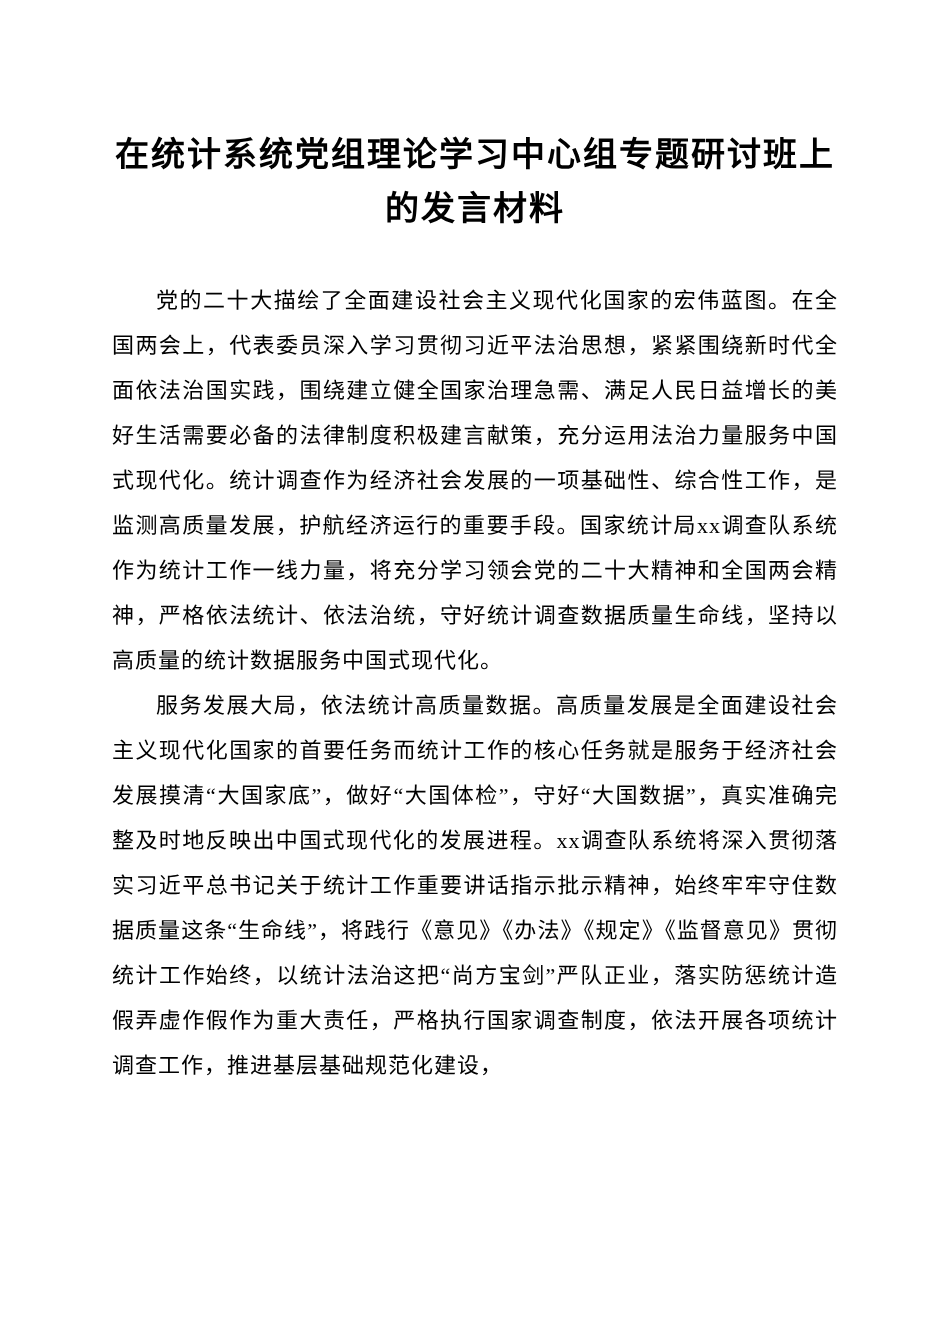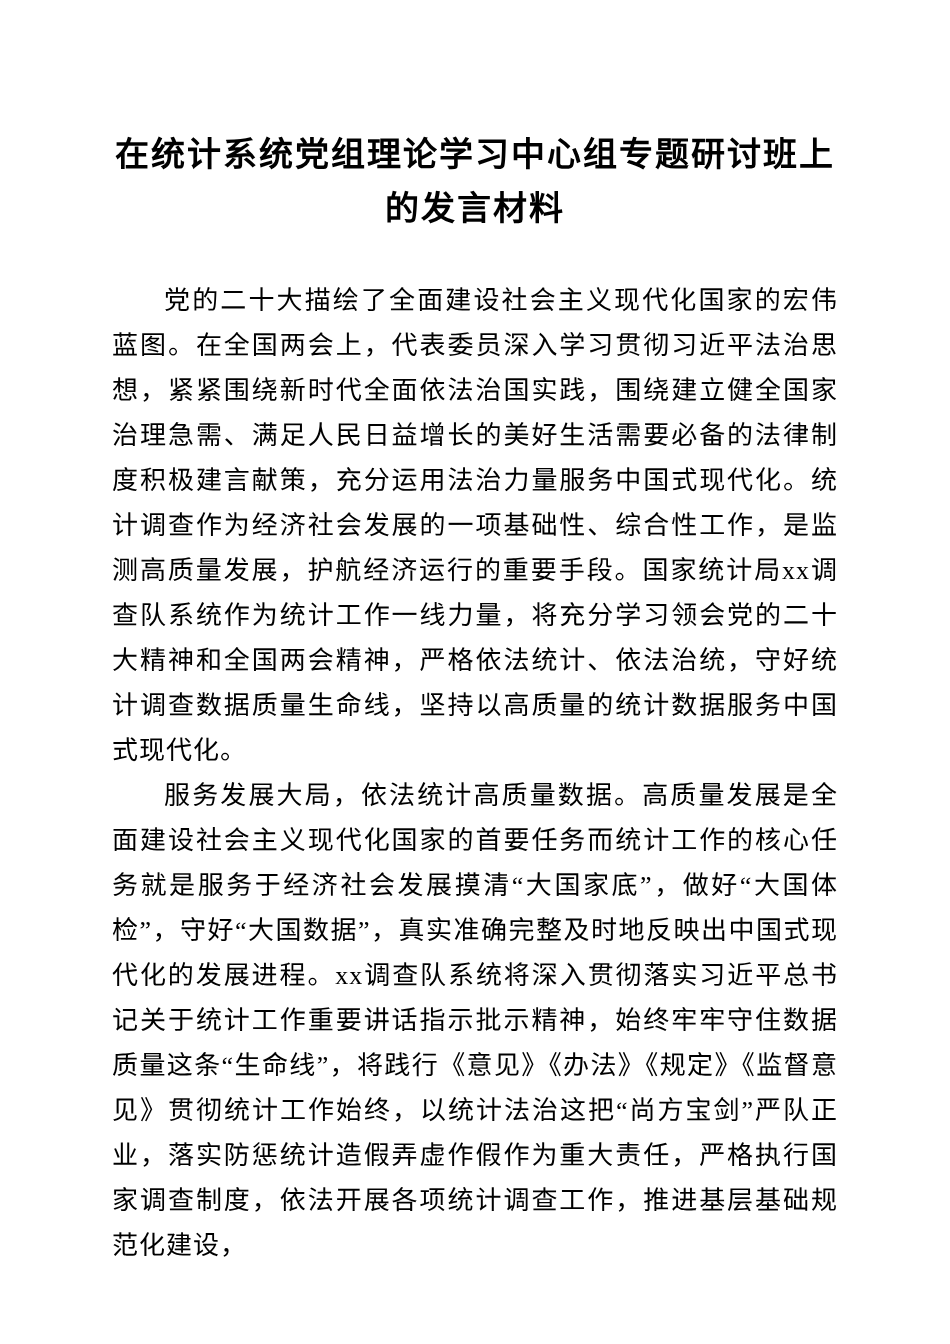--- a/index.html
+++ b/index.html
@@ -29,21 +29,21 @@
     font-weight: bold;
     letter-spacing: 2px;
     text-align: center;
     font-family: "Liberation Serif", "DejaVu Serif", serif;
   }
   .doc-body {
     width: 100%;
   }
   .doc-paragraph {
     margin: 0;
-    font-size: 26px;
+    font-size: 22px;
     line-height: 45px;
     letter-spacing: 1px;
     text-align: justify;
     text-indent: 2em;
     word-break: break-all;
     font-family: "Liberation Serif", "DejaVu Serif", serif;
   }
 </style>
 </head>
 <body>

